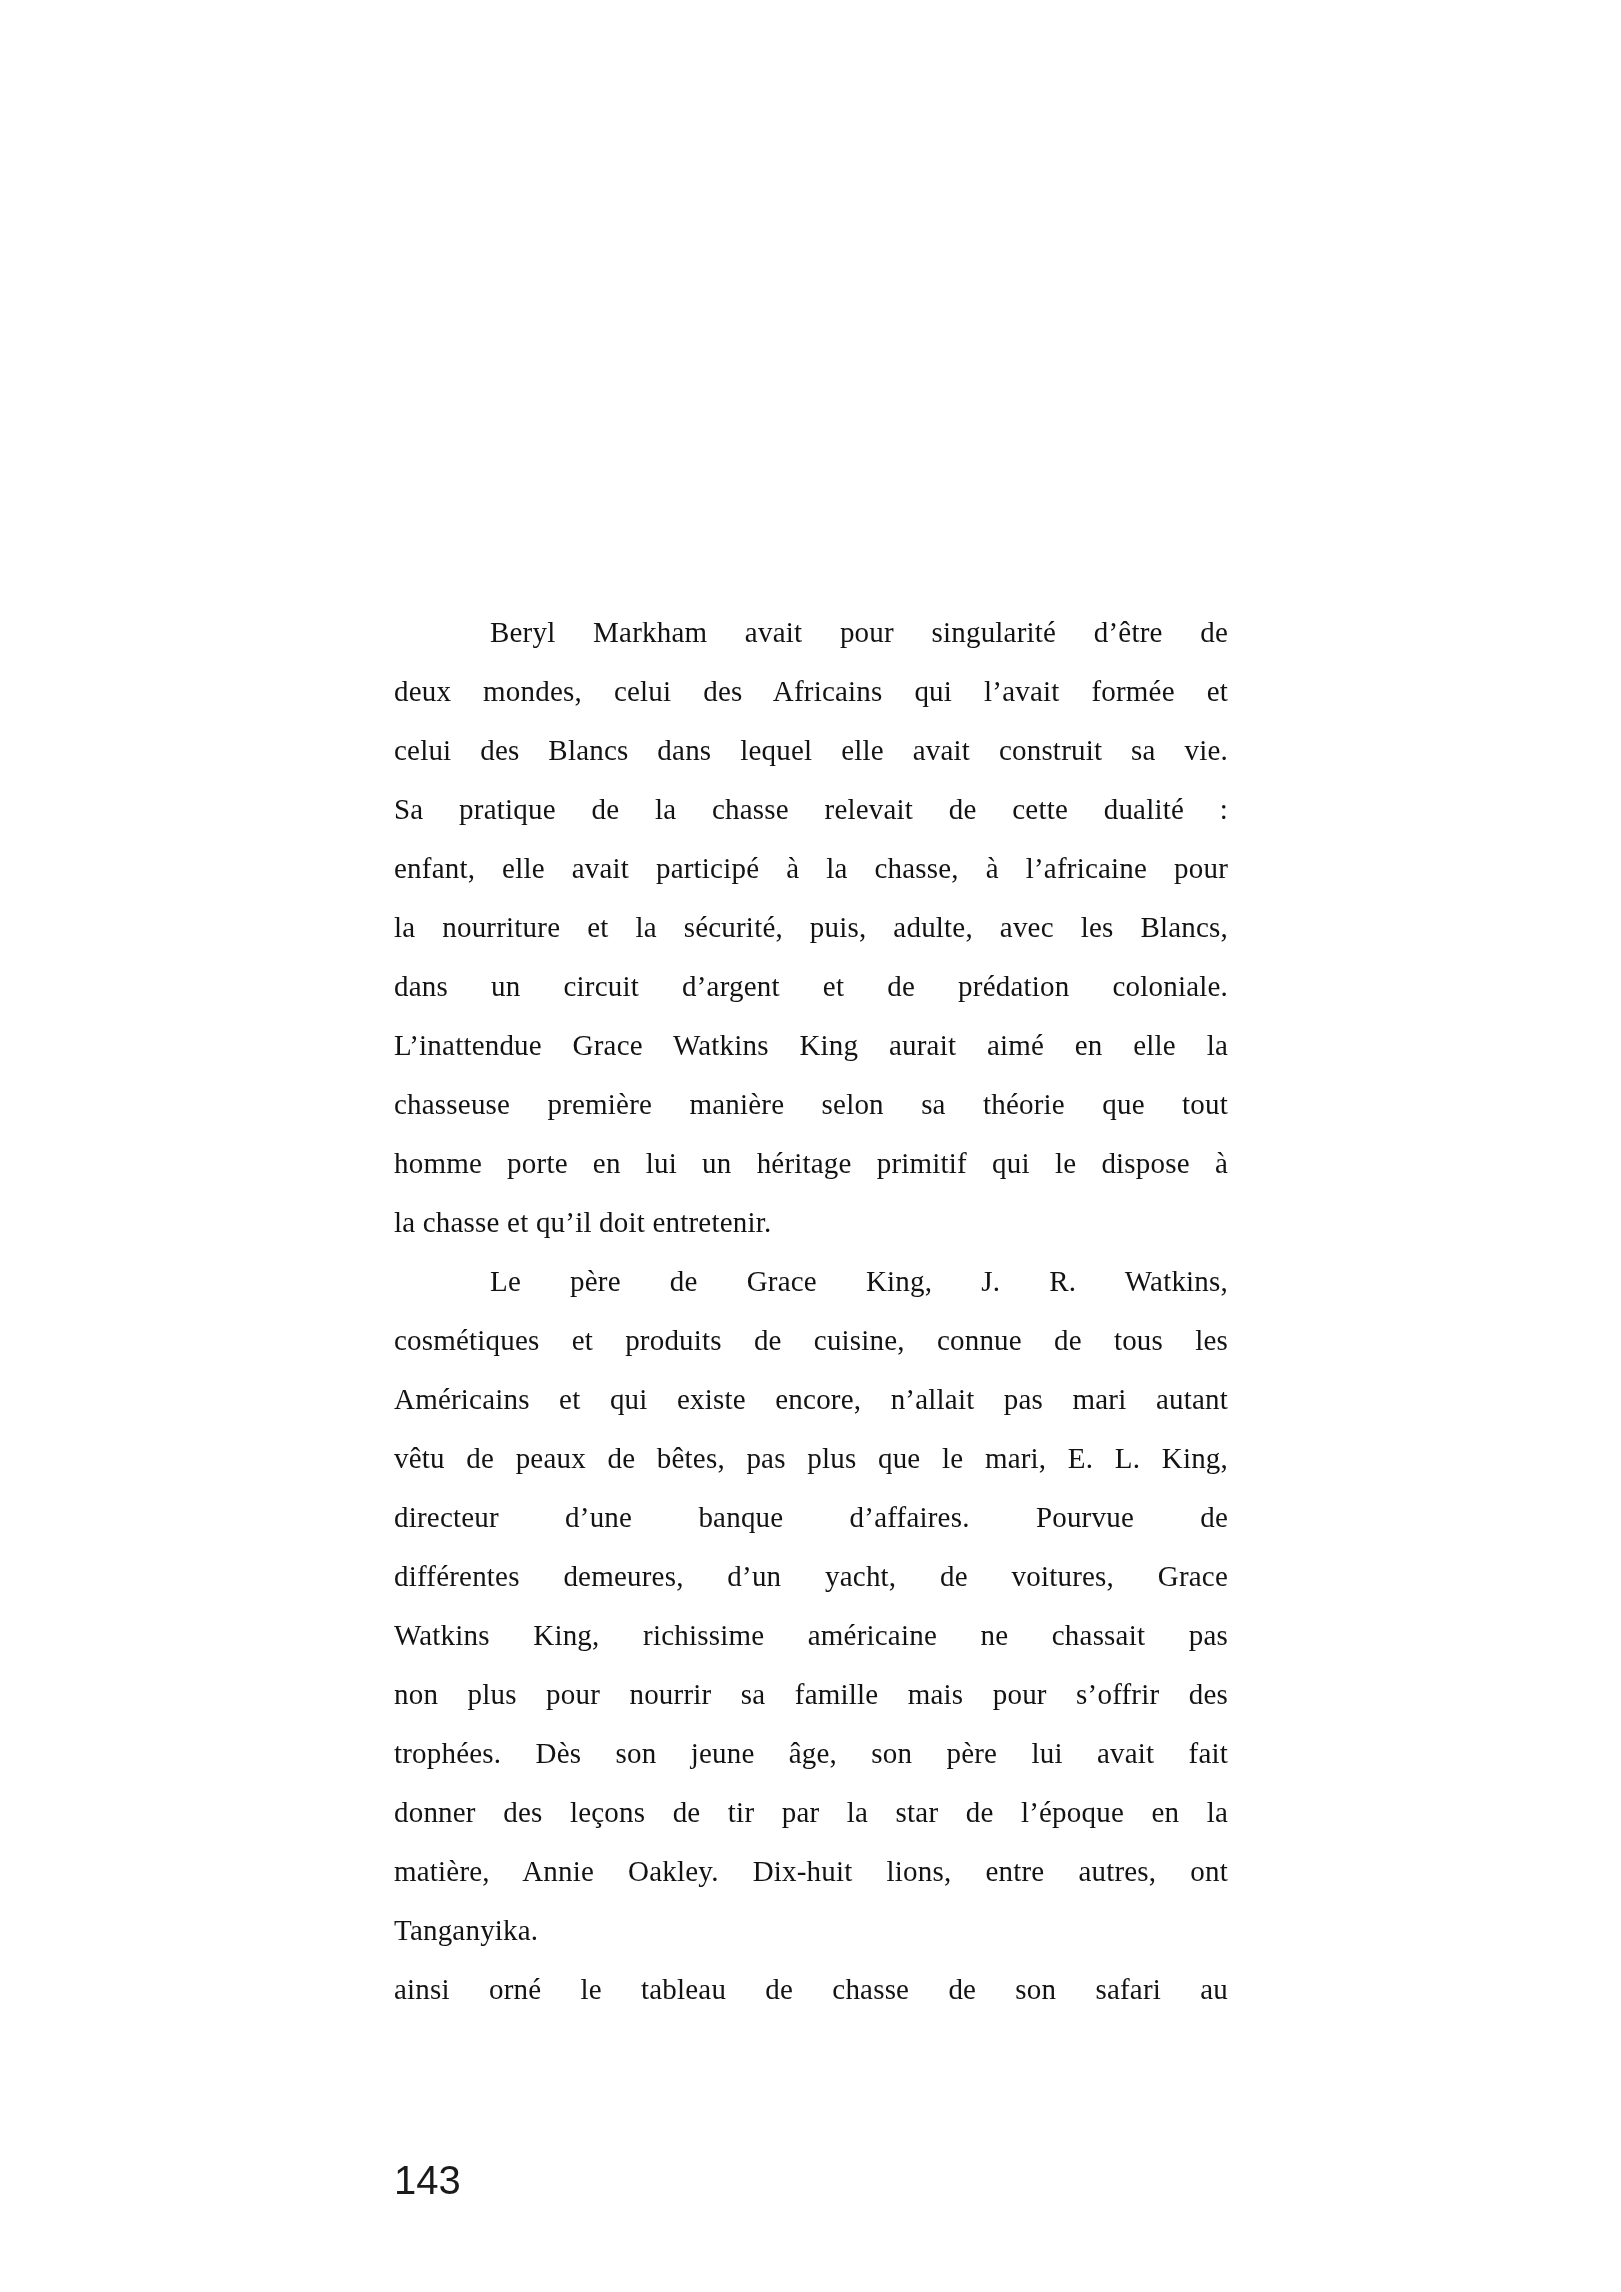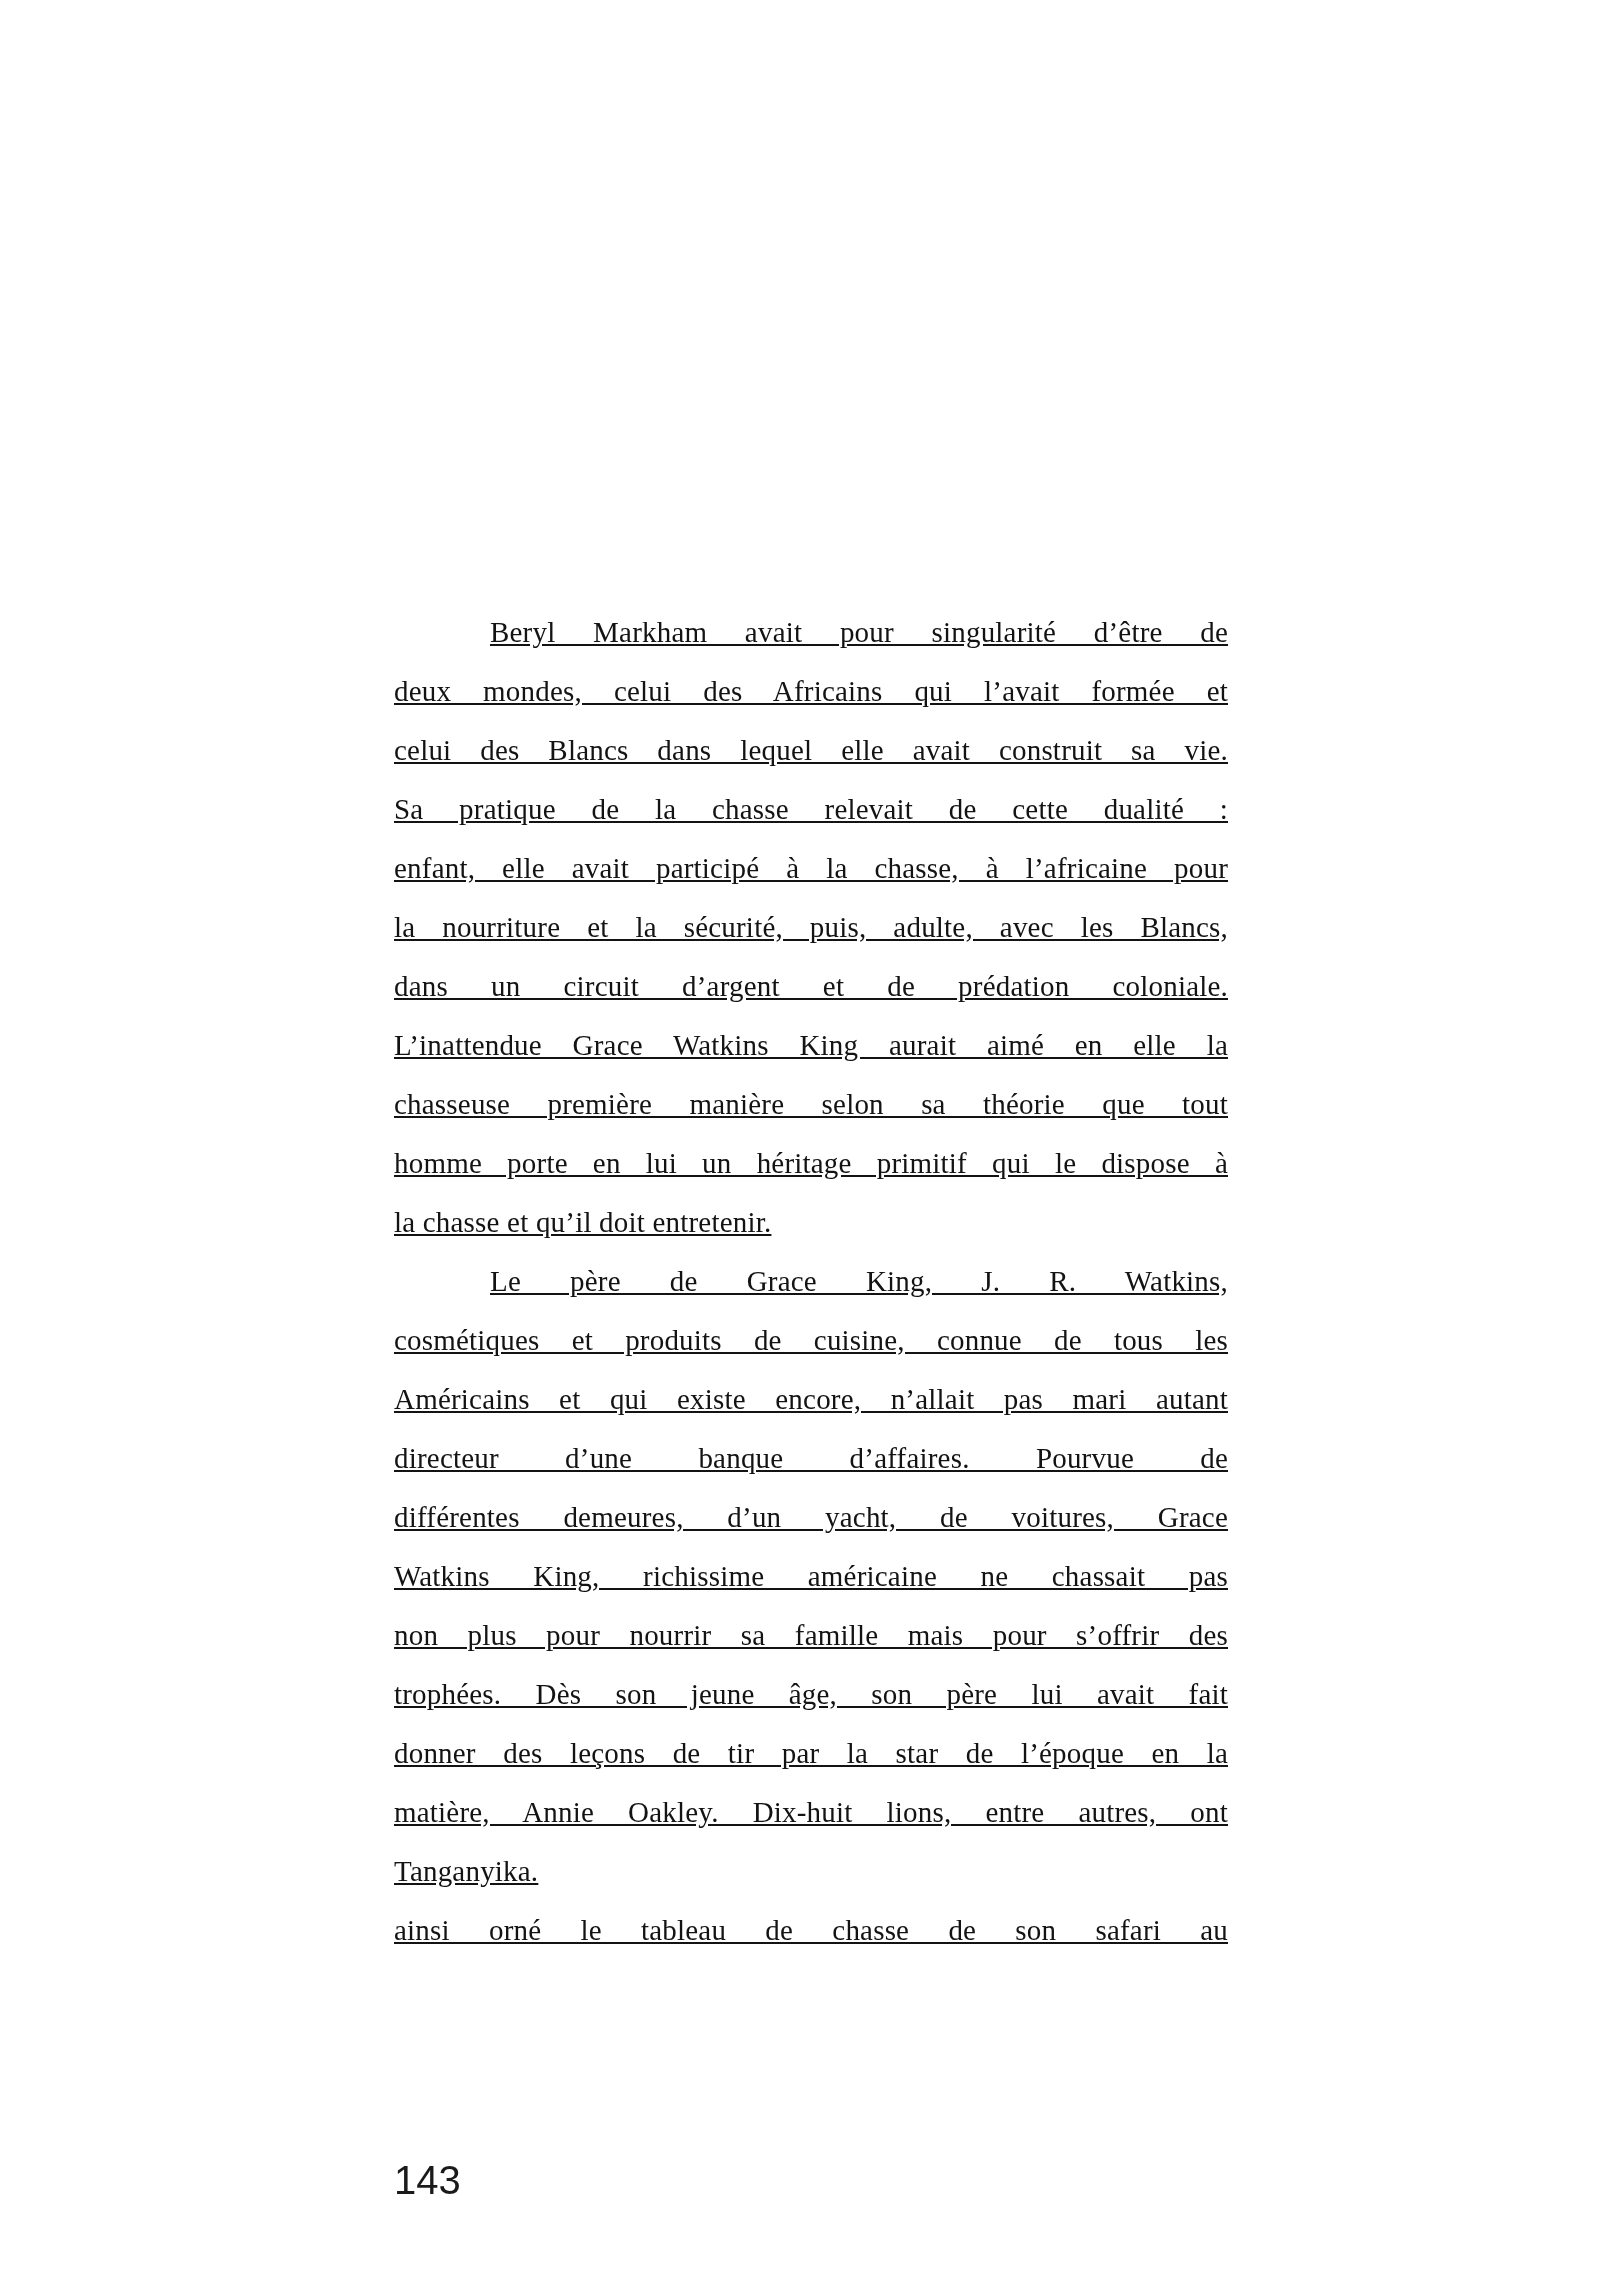--- a/index.html
+++ b/index.html
@@ -26,21 +26,20 @@
   }
   .line {
     display: block;
     height: 59px;
     text-align: justify;
     text-align-last: justify;
     -moz-text-align-last: justify;
     text-justify: inter-word;
     white-space: normal;
     overflow: visible;
-    text-decoration: underline;
   }
   .line.para-first {
     text-indent: 96px;
   }
   .line.para-last {
     text-align-last: left;
     -moz-text-align-last: left;
   }
   .page-number {
     position: absolute;
@@ -64,20 +63,21 @@
       <div class="line">enfant, elle avait participé à la chasse, à l’africaine pour</div>
       <div class="line">la nourriture et la sécurité, puis, adulte, avec les Blancs,</div>
       <div class="line">dans un circuit d’argent et de prédation coloniale.</div>
       <div class="line">L’inattendue Grace Watkins King aurait aimé en elle la</div>
       <div class="line">chasseuse première manière selon sa théorie que tout</div>
       <div class="line">homme porte en lui un héritage primitif qui le dispose à</div>
       <div class="line para-last">la chasse et qu’il doit entretenir.</div>
       <div class="line para-first">Le père de Grace King, J. R. Watkins,</div>
       <div class="line">cosmétiques et produits de cuisine, connue de tous les</div>
       <div class="line">Américains et qui existe encore, n’allait pas mari autant</div>
+      <div class="line">vêtu de peaux de bêtes, pas plus que le mari, E. L. King,</div>
       <div class="line">directeur d’une banque d’affaires. Pourvue de</div>
       <div class="line">différentes demeures, d’un yacht, de voitures, Grace</div>
       <div class="line">Watkins King, richissime américaine ne chassait pas</div>
       <div class="line">non plus pour nourrir sa famille mais pour s’offrir des</div>
       <div class="line">trophées. Dès son jeune âge, son père lui avait fait</div>
       <div class="line">donner des leçons de tir par la star de l’époque en la</div>
       <div class="line">matière, Annie Oakley. Dix-huit lions, entre autres, ont</div>
       <div class="line para-last">Tanganyika.</div>
       <div class="line">ainsi orné le tableau de chasse de son safari au</div>
     </div>

